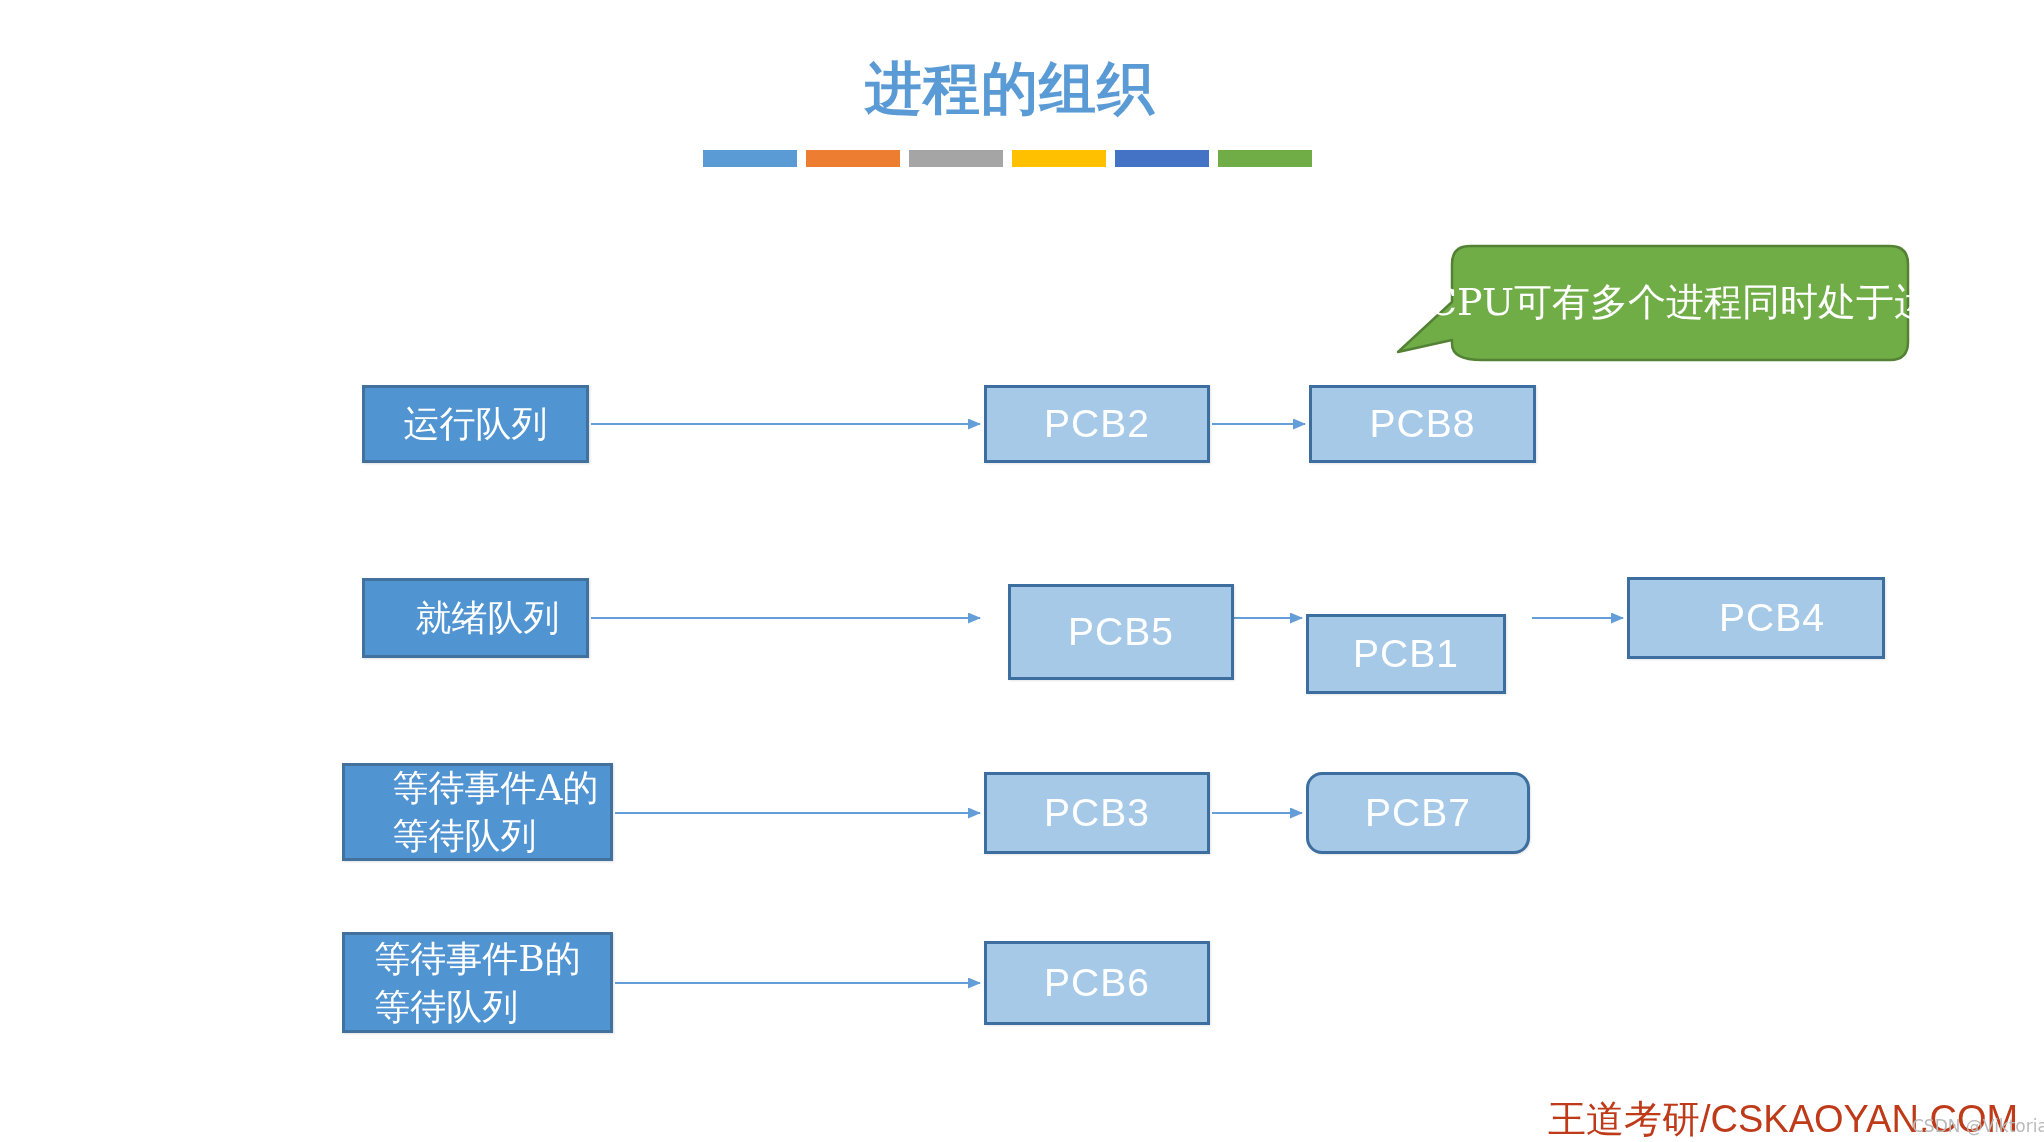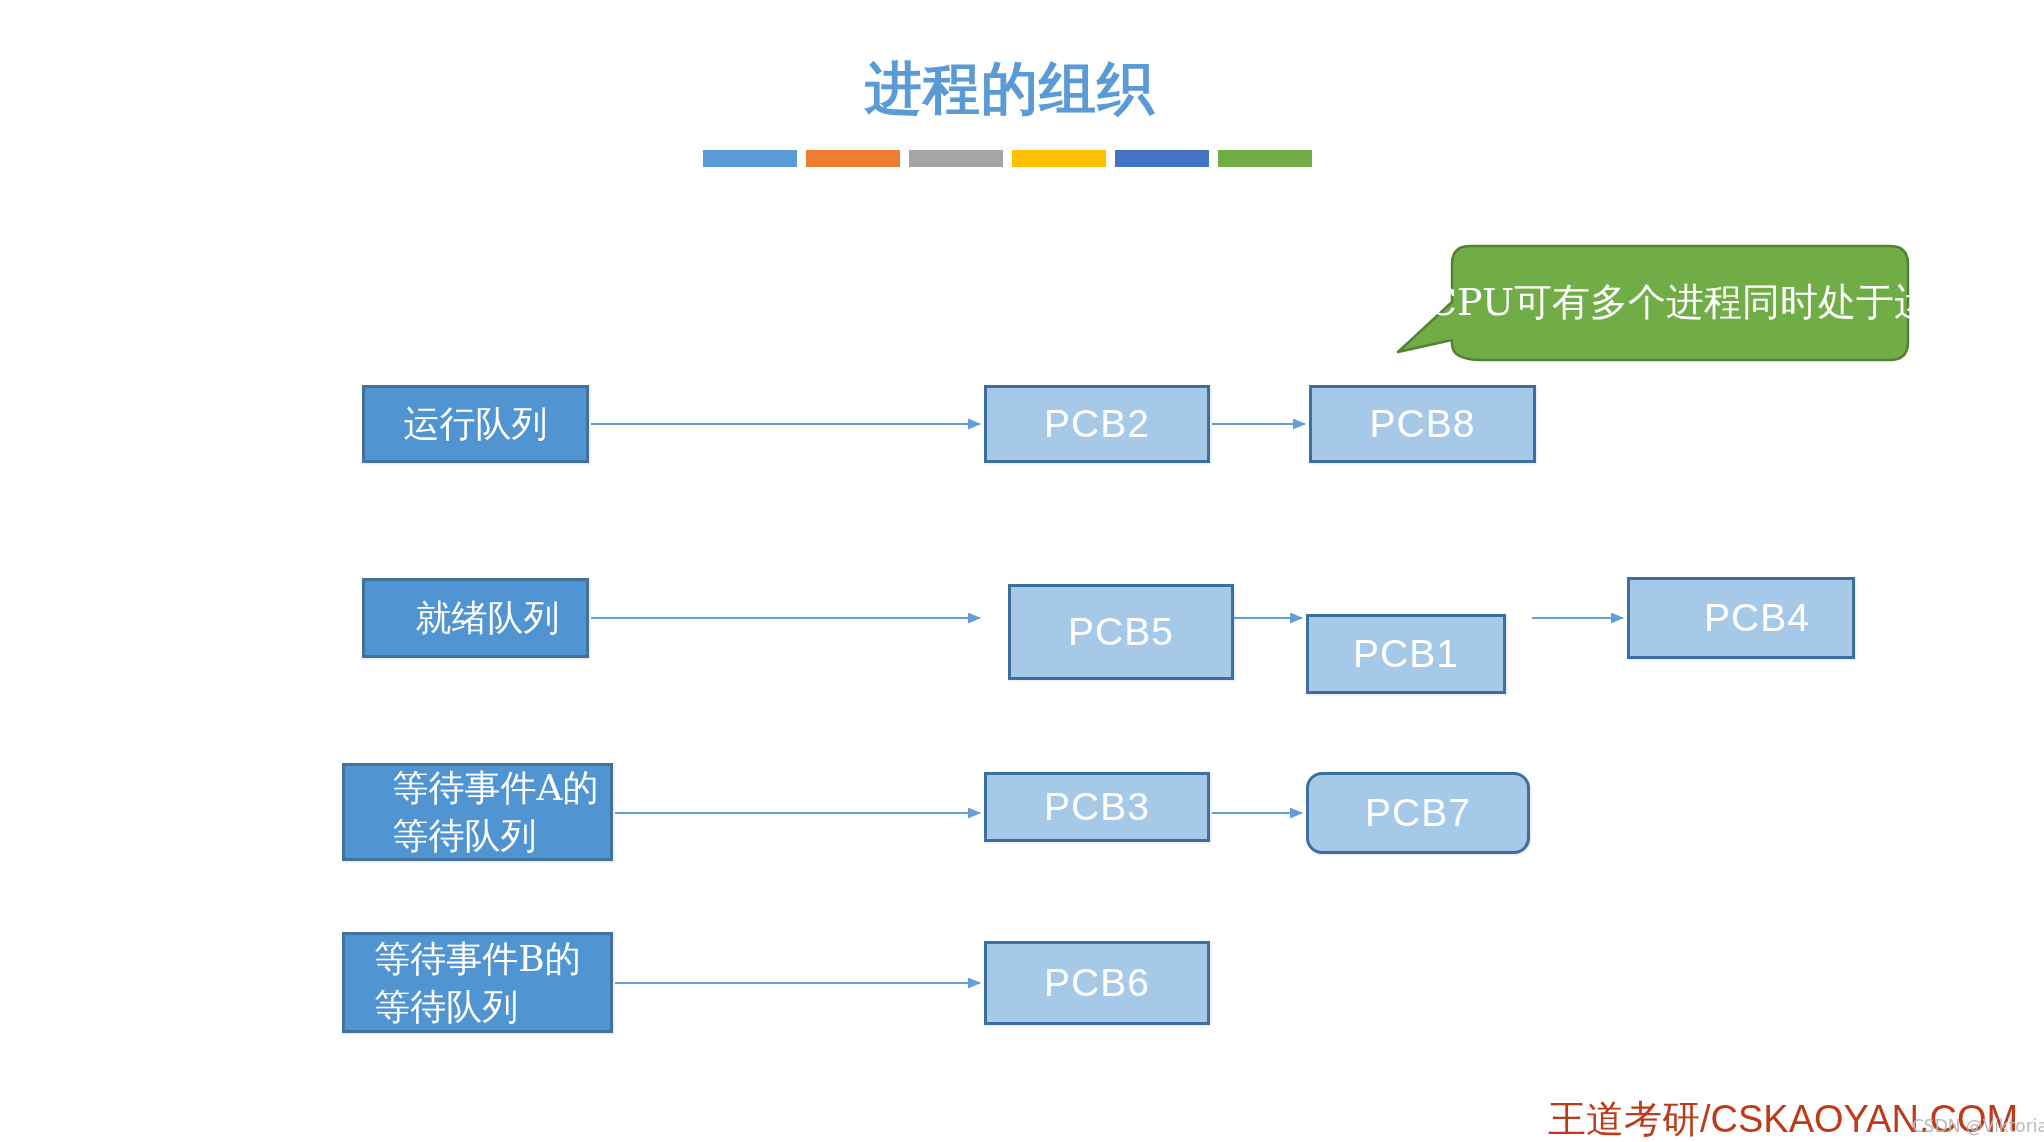--- a/index.html
+++ b/index.html
@@ -108,25 +108,25 @@
     <div>同时处于运行态</div>
   </div>
 
   <div class="qbox" style="left:362px;top:385px;width:227px;height:78px;">运行队列</div>
   <div class="pcb" style="left:984px;top:385px;width:226px;height:78px;">PCB2</div>
   <div class="pcb" style="left:1309px;top:385px;width:227px;height:78px;">PCB8</div>
 
   <div class="qbox" style="left:362px;top:578px;width:227px;height:80px;padding-left:24px;">就绪队列</div>
   <div class="pcb" style="left:984px;top:584px;width:226px;height:96px;margin-left:24px;">PCB5</div>
   <div class="pcb" style="left:1306px;top:578px;width:200px;height:80px;margin-top:36px;">PCB1</div>
-  <div class="pcb" style="left:1627px;top:577px;width:228px;height:82px;padding-left:32px;">PCB4</div>
+  <div class="pcb" style="left:1627px;top:577px;width:258px;height:82px;padding-left:32px;">PCB4</div>
 
   <div class="qbox" style="left:342px;top:763px;width:271px;height:98px;padding-left:36px;">等待事件A的
 等待队列</div>
-  <div class="pcb" style="left:984px;top:772px;width:226px;height:70px;">PCB3</div>
+  <div class="pcb" style="left:984px;top:772px;width:226px;height:82px;">PCB3</div>
   <div class="pcb" style="left:1306px;top:772px;width:224px;height:82px;border-radius:16px;">PCB7</div>
 
   <div class="qbox" style="left:342px;top:932px;width:271px;height:101px;">等待事件B的
 等待队列</div>
   <div class="pcb" style="left:984px;top:941px;width:226px;height:84px;">PCB6</div>
 
   <div class="brand">王道考研/CSKAOYAN.COM</div>
   <div class="watermark">CSDN @Viktoriae</div>
 
 </div>

